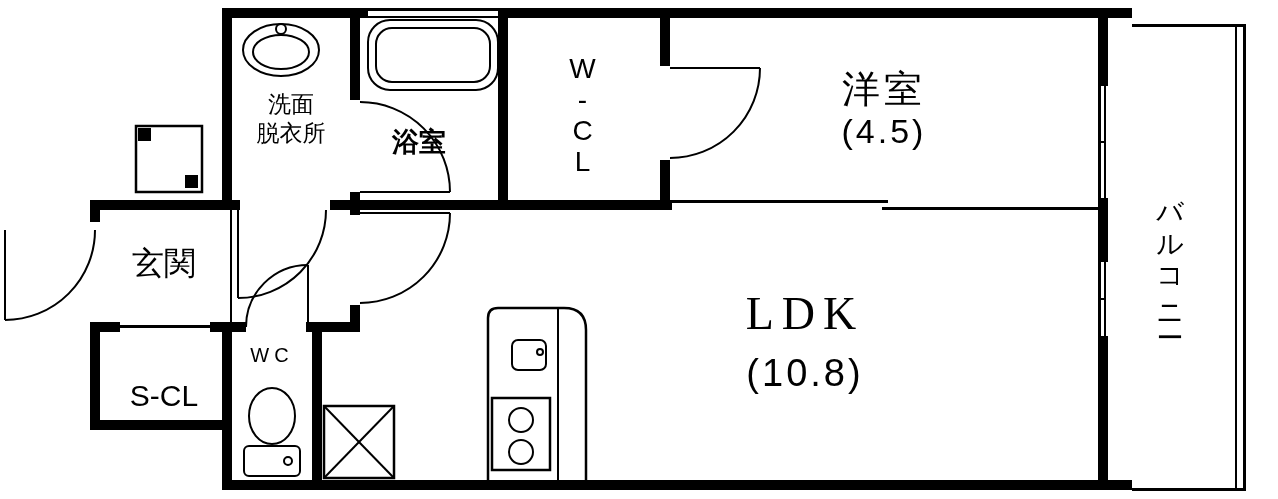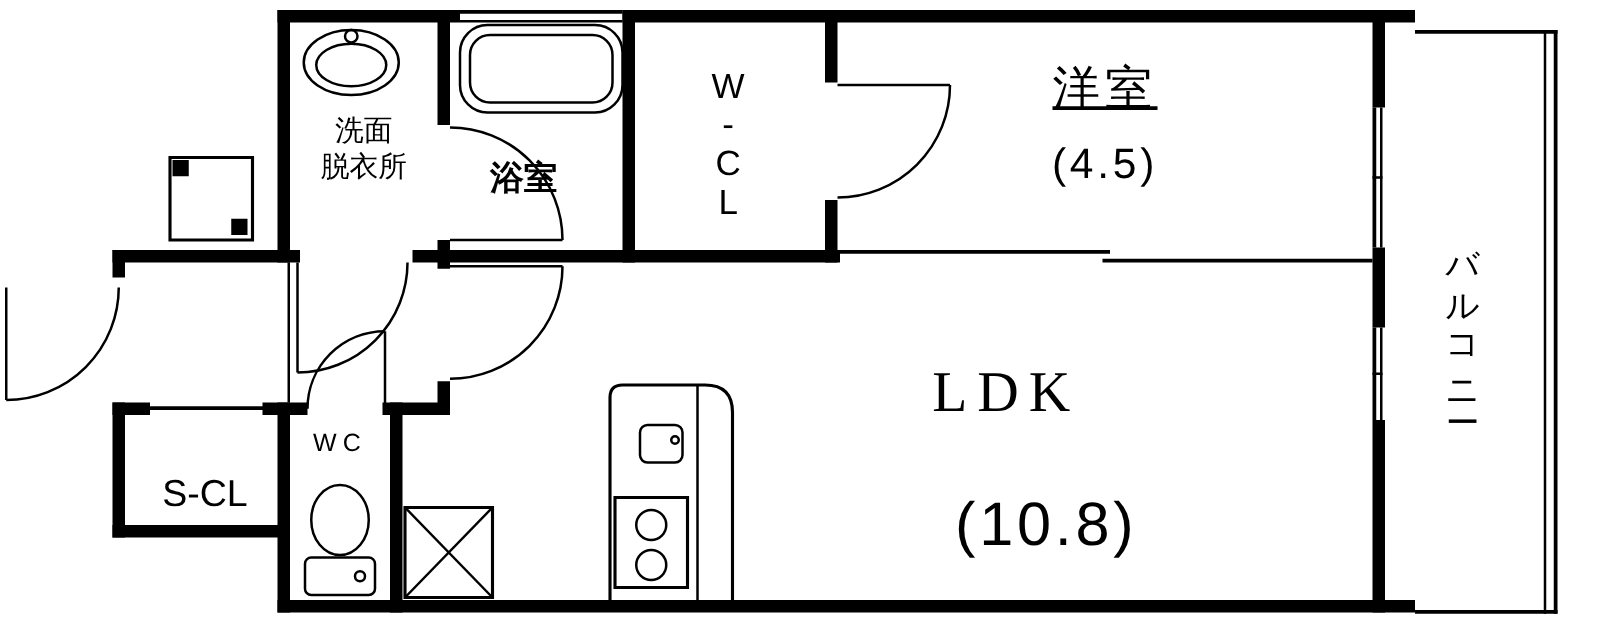--- a/index.html
+++ b/index.html
@@ -153,26 +153,27 @@
 
   <div class="label" style="left:234px;top:90px;width:114px;font-size:23px;">
     <div>洗面</div>
     <div>脱衣所</div>
   </div>
 
   <div class="label" style="left:358px;top:126px;width:122px;font-size:27px;font-weight:bold;">浴室</div>
 
   <div class="vlabel upright" style="left:560px;top:40px;width:44px;height:150px;font-size:28px;">W-CL</div>
 
-  <div class="label" style="left:672px;top:48px;width:424px;font-size:38px;letter-spacing:4px;text-decoration:underline;">洋室</div>
+  <div class="label" style="left:672px;top:66px;width:424px;font-size:38px;letter-spacing:4px;">洋室</div>
   <div class="label" style="left:672px;top:110px;width:424px;font-size:34px;letter-spacing:3px;">(4.5)</div>
 
+  <div class="label" style="left:98px;top:243px;width:132px;font-size:32px;">玄関</div>
 
   <div class="label" style="left:98px;top:377px;width:132px;font-size:30px;">S-CL</div>
 
   <div class="label" style="left:234px;top:343px;width:76px;font-size:20px;letter-spacing:5px;">WC</div>
 
   <div class="label" style="left:600px;top:285px;width:410px;font-size:46px;letter-spacing:8px;font-family:Liberation Serif, serif;">LDK</div>
-  <div class="label" style="left:632px;top:350px;width:410px;font-size:49px;letter-spacing:3px;margin-top:40px;">(10.8)</div>
+  <div class="label" style="left:600px;top:350px;width:410px;font-size:38px;letter-spacing:3px;">(10.8)</div>
 
   <div class="vlabel" style="left:1148px;top:150px;width:44px;height:210px;font-size:27px;letter-spacing:5px;">バルコニー</div>
 
 </div>
 
 </body></html>

